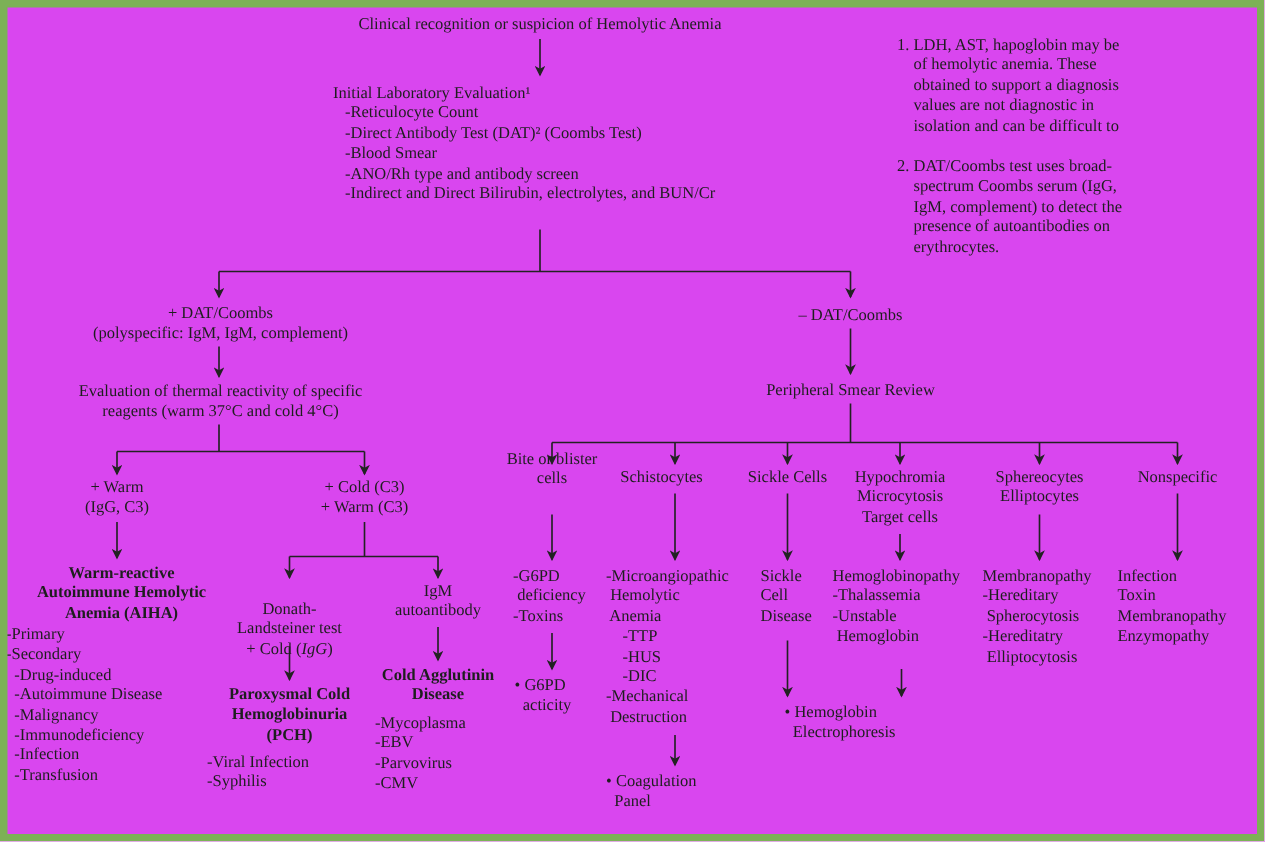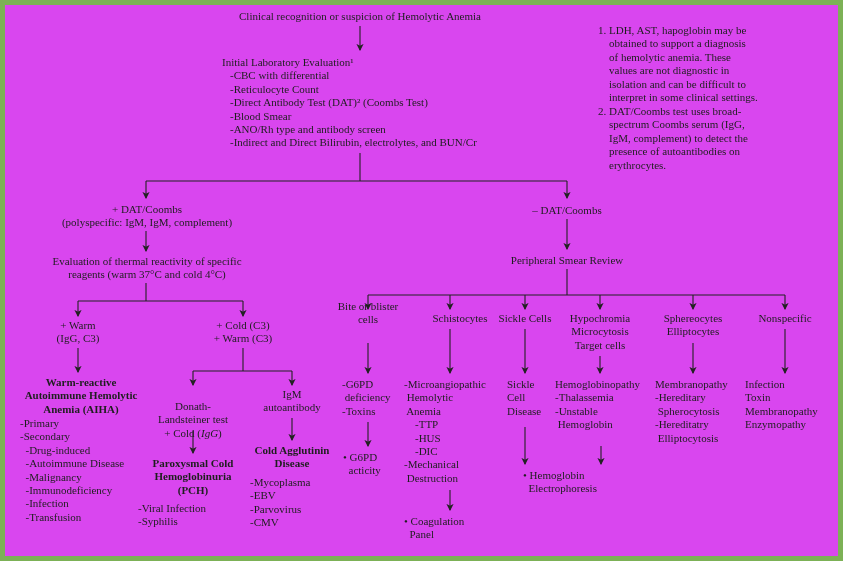--- a/index.html
+++ b/index.html
@@ -70,36 +70,34 @@
     <line x1="450" y1="490" x2="450" y2="510" marker-end="url(#ah)"></line>
     <line x1="525" y1="427" x2="525" y2="464" marker-end="url(#ah)"></line>
     <line x1="601" y1="446" x2="601" y2="464" marker-end="url(#ah)"></line>
   </svg>
 
   <div class="node c" style="left:180px;top:10px;width:360px;">Clinical recognition or suspicion of Hemolytic Anemia</div>
 
   <div class="node" style="left:222px;top:56px;">
     <div>Initial Laboratory Evaluation¹</div>
     <div class="pre sub">
-        <div>-CBC with differential</div>
         <div>-Reticulocyte Count</div>
         <div>-Direct Antibody Test (DAT)² (Coombs Test)</div>
         <div>-Blood Smear</div>
         <div>-ANO/Rh type and antibody screen</div>
         <div>-Indirect and Direct Bilirubin, electrolytes, and BUN/Cr</div>
       </div>
   </div>
 
   <div class="node pre" style="left:598px;top:24px;">
       <div>1. LDH, AST, hapoglobin may be</div>
+      <div>    of hemolytic anemia. These</div>
       <div>    obtained to support a diagnosis</div>
-      <div>    of hemolytic anemia. These</div>
       <div>    values are not diagnostic in</div>
       <div>    isolation and can be difficult to</div>
-      <div>    interpret in some clinical settings.</div>
     </div>
   <div class="node pre" style="left:598px;top:105px;">
       <div>2. DAT/Coombs test uses broad-</div>
       <div>    spectrum Coombs serum (IgG,</div>
       <div>    IgM, complement) to detect the</div>
       <div>    presence of autoantibodies on</div>
       <div>    erythrocytes.</div>
     </div>
 
   <div class="node c" style="left:27px;top:203px;width:240px;">
@@ -116,21 +114,21 @@
       <div>+ Warm</div>
       <div>(IgG, C3)</div>
     </div>
 
   <div class="node c b" style="left:0px;top:376px;width:162px;">
       <div>Warm-reactive</div>
       <div>Autoimmune Hemolytic</div>
       <div>Anemia (AIHA)</div>
     </div>
 
-  <div class="node pre" style="left:20px;top:417px;">
+  <div class="node pre" style="left:4px;top:417px;">
       <div>-Primary</div>
       <div>-Secondary</div>
       <div>  -Drug-induced</div>
       <div>  -Autoimmune Disease</div>
       <div>  -Malignancy</div>
       <div>  -Immunodeficiency</div>
       <div>  -Infection</div>
       <div>  -Transfusion</div>
     </div>
 
@@ -174,21 +172,21 @@
     </div>
 
   <div class="node c" style="left:507px;top:204px;width:120px;">– DAT/Coombs</div>
 
   <div class="node c" style="left:495px;top:254px;width:144px;">Peripheral Smear Review</div>
 
   <div class="node c" style="left:320px;top:300px;width:96px;">
       <div>Bite or blister</div>
       <div>cells</div>
     </div>
-  <div class="node c" style="left:408px;top:312px;width:104px;">
+  <div class="node c" style="left:389px;top:312px;width:104px;">
       <div>Schistocytes</div>
     </div>
   <div class="node c" style="left:483px;top:312px;width:84px;">
       <div>Sickle Cells</div>
     </div>
   <div class="node c" style="left:556px;top:312px;width:88px;">
       <div>Hypochromia</div>
       <div>Microcytosis</div>
       <div>Target cells</div>
     </div>

